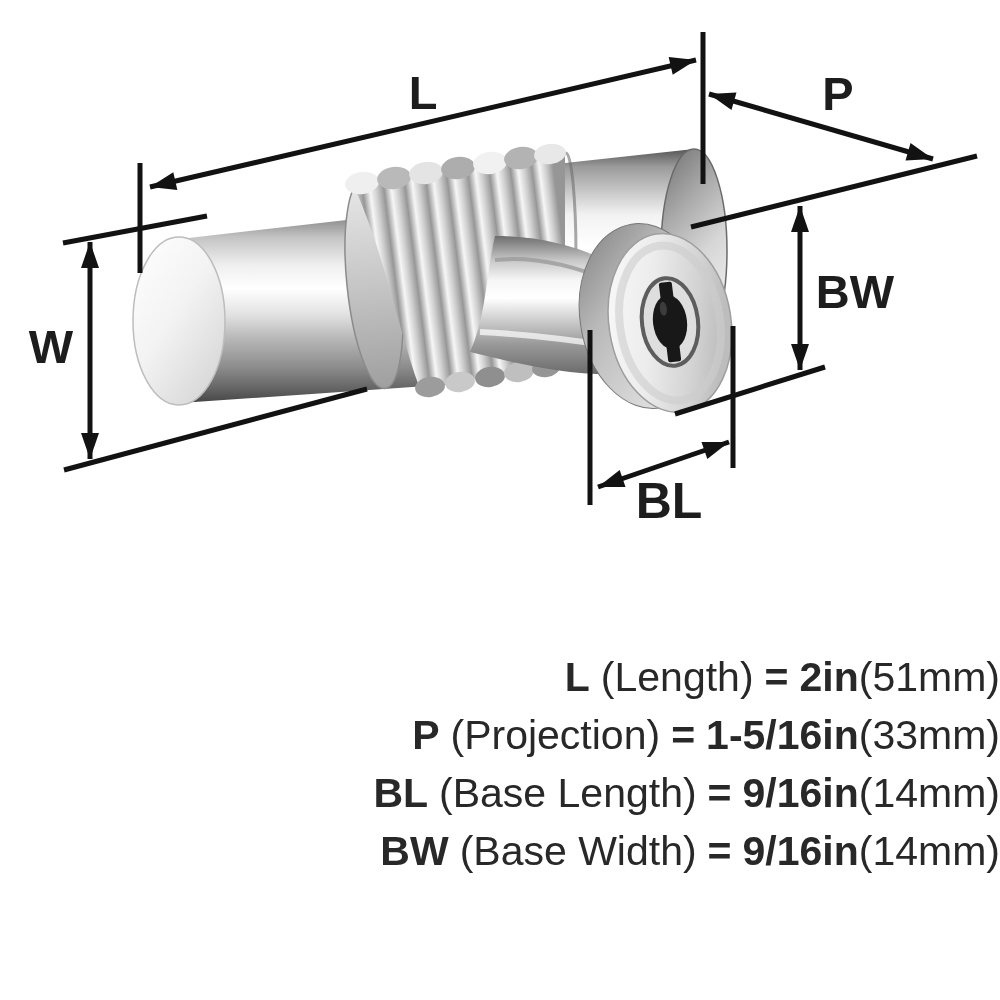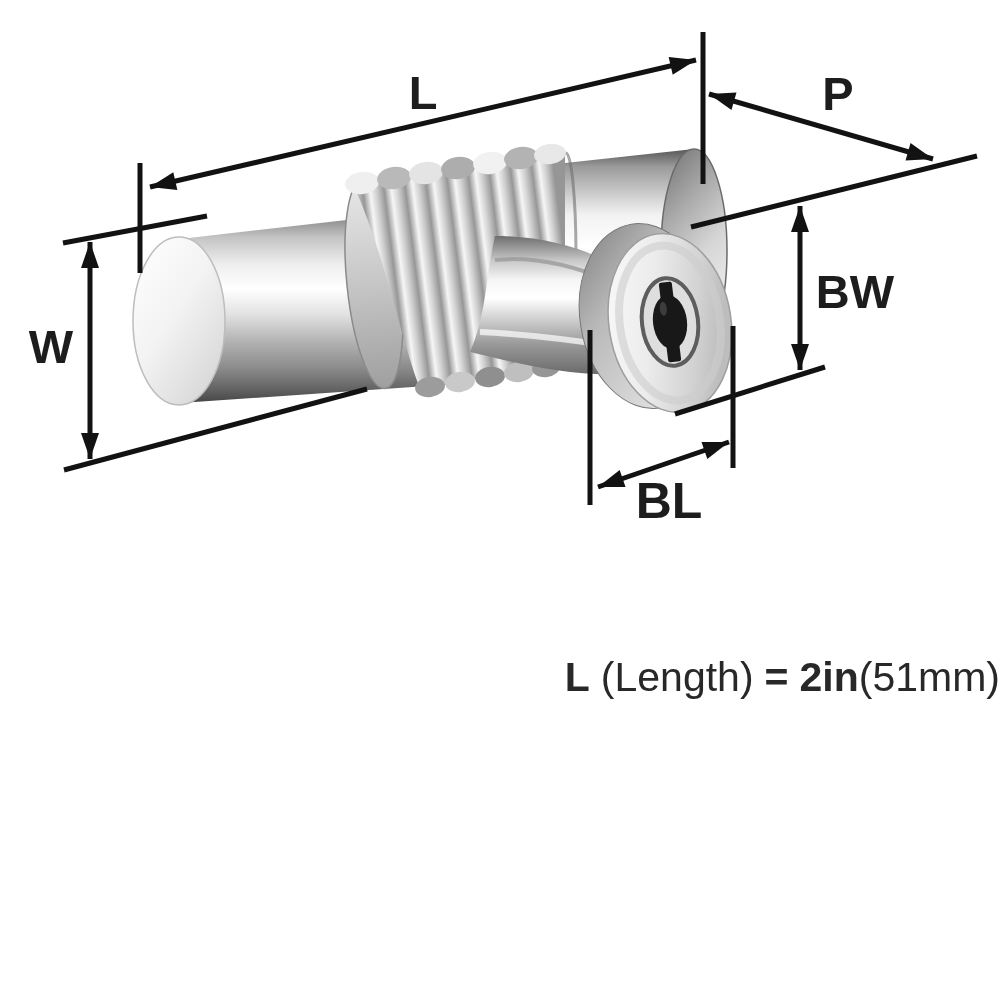--- a/index.html
+++ b/index.html
@@ -201,15 +201,24 @@
         <text class="dim-label" x="855" y="308" font-size="47" text-anchor="middle">BW</text>
         <text class="dim-label" x="669" y="518" font-size="50" text-anchor="middle">BL</text>
       </g>
     </svg>
   </div>
 
   <div class="specs">
     <div class="spec-line">
       <span class="sym">L</span><span class="nm">(Length)</span><span class="eq">=</span><span class="val">2in</span><span class="met">(51mm)</span>
     </div>
+    <div class="spec-line">
+      <span class="sym">P</span><span class="nm">(Projection)</span><span class="eq">=</span><span class="val">1-5/16in</span><span class="met">(33mm)</span>
+    </div>
+    <div class="spec-line">
+      <span class="sym">BL</span><span class="nm">(Base Length)</span><span class="eq">=</span><span class="val">9/16in</span><span class="met">(14mm)</span>
+    </div>
+    <div class="spec-line">
+      <span class="sym">BW</span><span class="nm">(Base Width)</span><span class="eq">=</span><span class="val">9/16in</span><span class="met">(14mm)</span>
+    </div>
   </div>
 
 </div>
 
 </body></html>

